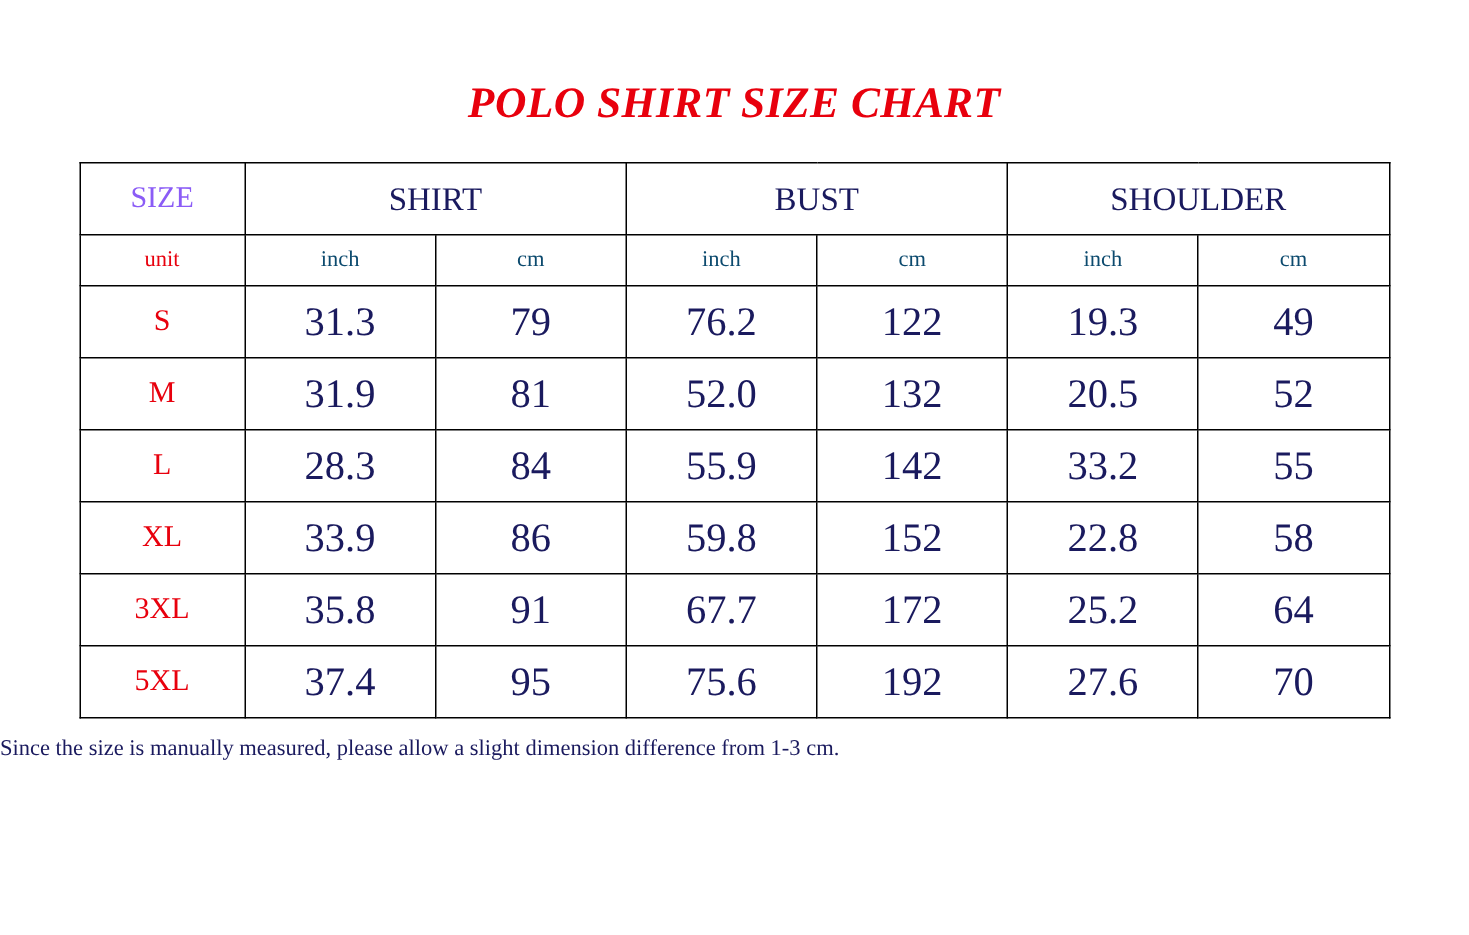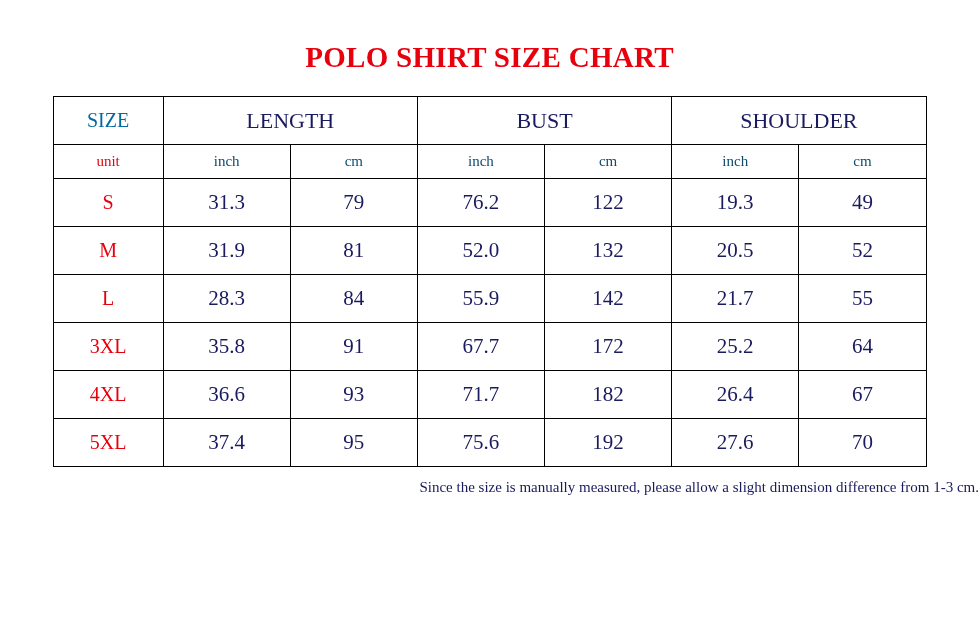--- a/index.html
+++ b/index.html
@@ -19,41 +19,42 @@
     width: 979px;
     height: 623px;
     background: #ffffff;
   }
   .title {
     text-align: center;
     color: #e8000d;
     font-weight: bold;
     font-size: 29px;
     letter-spacing: 0.3px;
-    margin: 4px;
+    margin: 16px;
     padding-top: 37px;
+    font-style: italic;
   }
   .table-wrap {
     width: 874px;
     margin: 22px auto 0 auto;
   }
   table.size-chart {
     border-collapse: collapse;
     width: 100%;
     table-layout: fixed;
   }
   table.size-chart td, table.size-chart th {
     border: 1px solid #000000;
     text-align: center;
     vertical-align: middle;
     font-weight: normal;
   }
   
   .hdr-size {
-    color: #0369a1;
+    color: #8b5cf6;
     font-weight: bold;
     font-size: 20px;
     height: 45px;
   }
   .hdr-group {
     color: #1a1a5e;
     font-weight: bold;
     font-size: 22px;
     height: 45px;
   }
@@ -72,25 +73,25 @@
   }
   
   .size-label {
     color: #e8000d;
     font-weight: bold;
     font-size: 20px;
     height: 45px;
   }
   .val {
     color: #1a1a5e;
-    font-size: 21px;
+    font-size: 27px;
     height: 45px;
   }
   .note {
-    text-align: right;
+    text-align: left;
     color: #1a1a5e;
     font-size: 15px;
     margin-top: 12px;
     font-family: "Liberation Serif", serif;
   }
   col.c-size { width: 11.0%; }
   col.c-val  { width: 12.7%; }
 </style>
 </head>
 <body>
@@ -106,21 +107,21 @@
         <col class="c-val">
           <col class="c-val">
         <col class="c-val">
           <col class="c-val">
         <col class="c-val">
           <col class="c-val">
       </colgroup>
       <thead>
         <tr>
           <th class="hdr-size">SIZE</th>
-          <th class="hdr-group" colspan="2">LENGTH</th>
+          <th class="hdr-group" colspan="2">SHIRT</th>
           <th class="hdr-group" colspan="2">BUST</th>
           <th class="hdr-group" colspan="2">SHOULDER</th>
         </tr>
         <tr>
           <th class="unit-label">unit</th>
           <th class="unit-cell">inch</th>
           <th class="unit-cell">cm</th>
           <th class="unit-cell">inch</th>
           <th class="unit-cell">cm</th>
           <th class="unit-cell">inch</th>
@@ -145,40 +146,40 @@
           <td class="val">132</td>
           <td class="val">20.5</td>
           <td class="val">52</td>
         </tr>
         <tr>
           <td class="size-label">L</td>
           <td class="val">28.3</td>
           <td class="val">84</td>
           <td class="val">55.9</td>
           <td class="val">142</td>
-          <td class="val">21.7</td>
+          <td class="val">33.2</td>
           <td class="val">55</td>
+        </tr>
+        <tr>
+          <td class="size-label">XL</td>
+          <td class="val">33.9</td>
+          <td class="val">86</td>
+          <td class="val">59.8</td>
+          <td class="val">152</td>
+          <td class="val">22.8</td>
+          <td class="val">58</td>
         </tr>
         <tr>
           <td class="size-label">3XL</td>
           <td class="val">35.8</td>
           <td class="val">91</td>
           <td class="val">67.7</td>
           <td class="val">172</td>
           <td class="val">25.2</td>
           <td class="val">64</td>
-        </tr>
-        <tr>
-          <td class="size-label">4XL</td>
-          <td class="val">36.6</td>
-          <td class="val">93</td>
-          <td class="val">71.7</td>
-          <td class="val">182</td>
-          <td class="val">26.4</td>
-          <td class="val">67</td>
         </tr>
         <tr>
           <td class="size-label">5XL</td>
           <td class="val">37.4</td>
           <td class="val">95</td>
           <td class="val">75.6</td>
           <td class="val">192</td>
           <td class="val">27.6</td>
           <td class="val">70</td>
         </tr>

